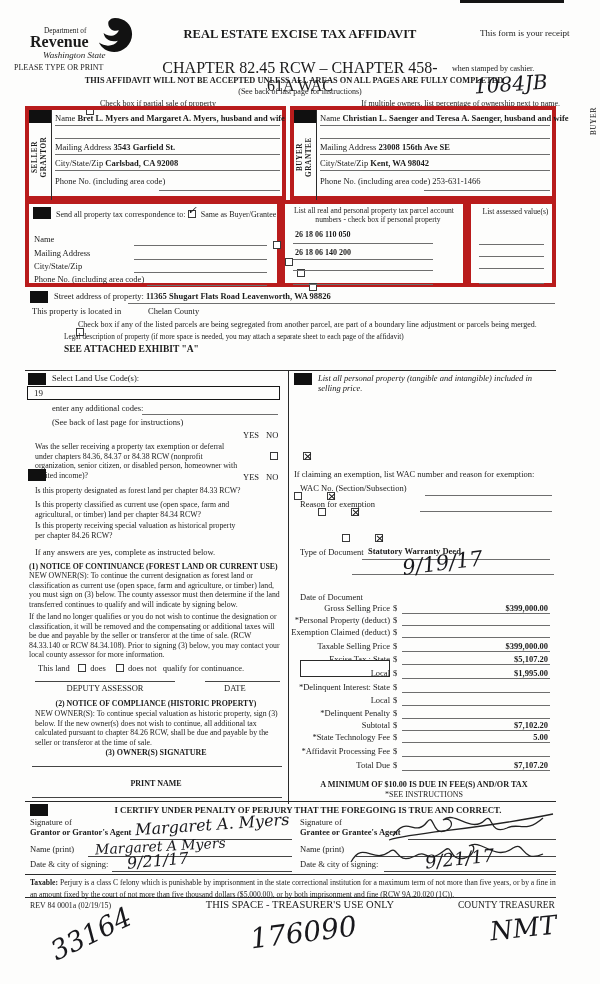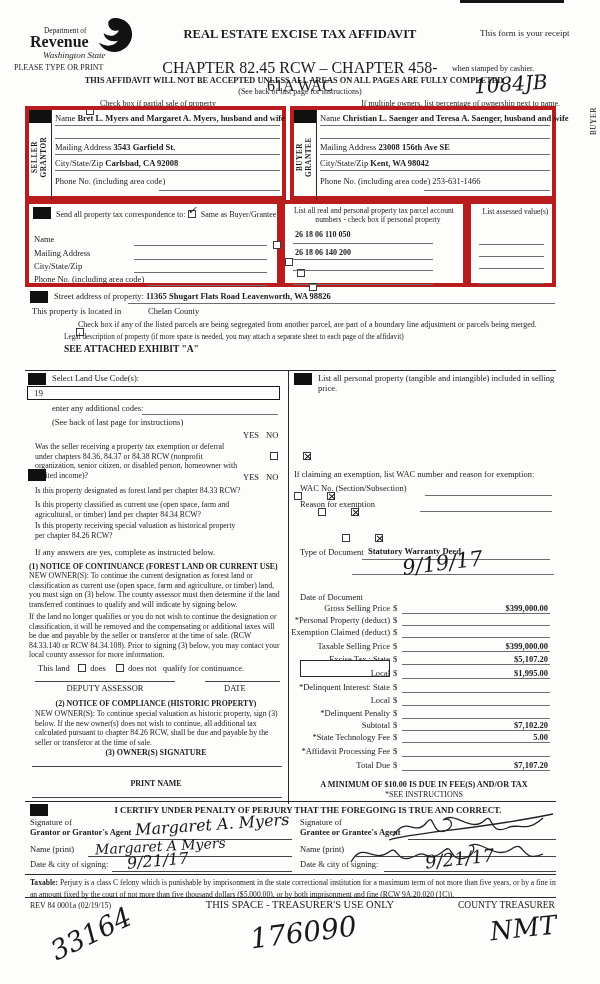--- a/index.html
+++ b/index.html
@@ -257,21 +257,21 @@
   <div class="abs t78 b ctr" style="left:28px;width:256px;top:699px;">(2) NOTICE OF COMPLIANCE (HISTORIC PROPERTY)</div>
   <div class="abs t78" style="left:35px;top:709px;width:248px;">NEW OWNER(S): To continue special valuation as historic property, sign (3) below. If the new owner(s) does not wish to continue, all additional tax calculated pursuant to chapter 84.26 RCW, shall be due and payable by the seller or transferor at the time of sale.</div>
 
   <div class="abs t8 b ctr" style="left:28px;width:256px;top:748px;">(3) OWNER(S) SIGNATURE</div>
   <div class="abs u2" style="left:32px;width:250px;top:766px;"></div>
   <div class="abs t8 b ctr" style="left:28px;width:256px;top:779px;">PRINT NAME</div>
   <div class="abs u2" style="left:32px;width:250px;top:797px;"></div>
 
   
   <div class="abs blk" style="left:294px;top:373px;width:18px;height:12px;"></div>
-  <div class="abs t" style="left:318px;top:374px;width:237px;">List all personal property (tangible and intangible) included in selling price.</div>
+  <div class="abs t" style="left:318px;top:374px;width:237px;font-style:italic;">List all personal property (tangible and intangible) included in selling price.</div>
 
   <div class="abs t" style="left:294px;top:470px;">If claiming an exemption, list WAC number and reason for exemption:</div>
   <div class="abs t" style="left:300px;top:484px;">WAC No. (Section/Subsection)</div>
   <div class="abs u" style="left:425px;right:48px;top:495px;"></div>
   <div class="abs t" style="left:300px;top:500px;">Reason for exemption</div>
   <div class="abs u" style="left:420px;right:48px;top:511px;"></div>
 
   <div class="abs t" style="left:300px;top:548px;">Type of Document</div>
   <div class="abs t b" style="left:368px;top:547px;">Statutory Warranty Deed</div>
   <div class="abs u" style="left:362px;right:50px;top:559px;"></div>

